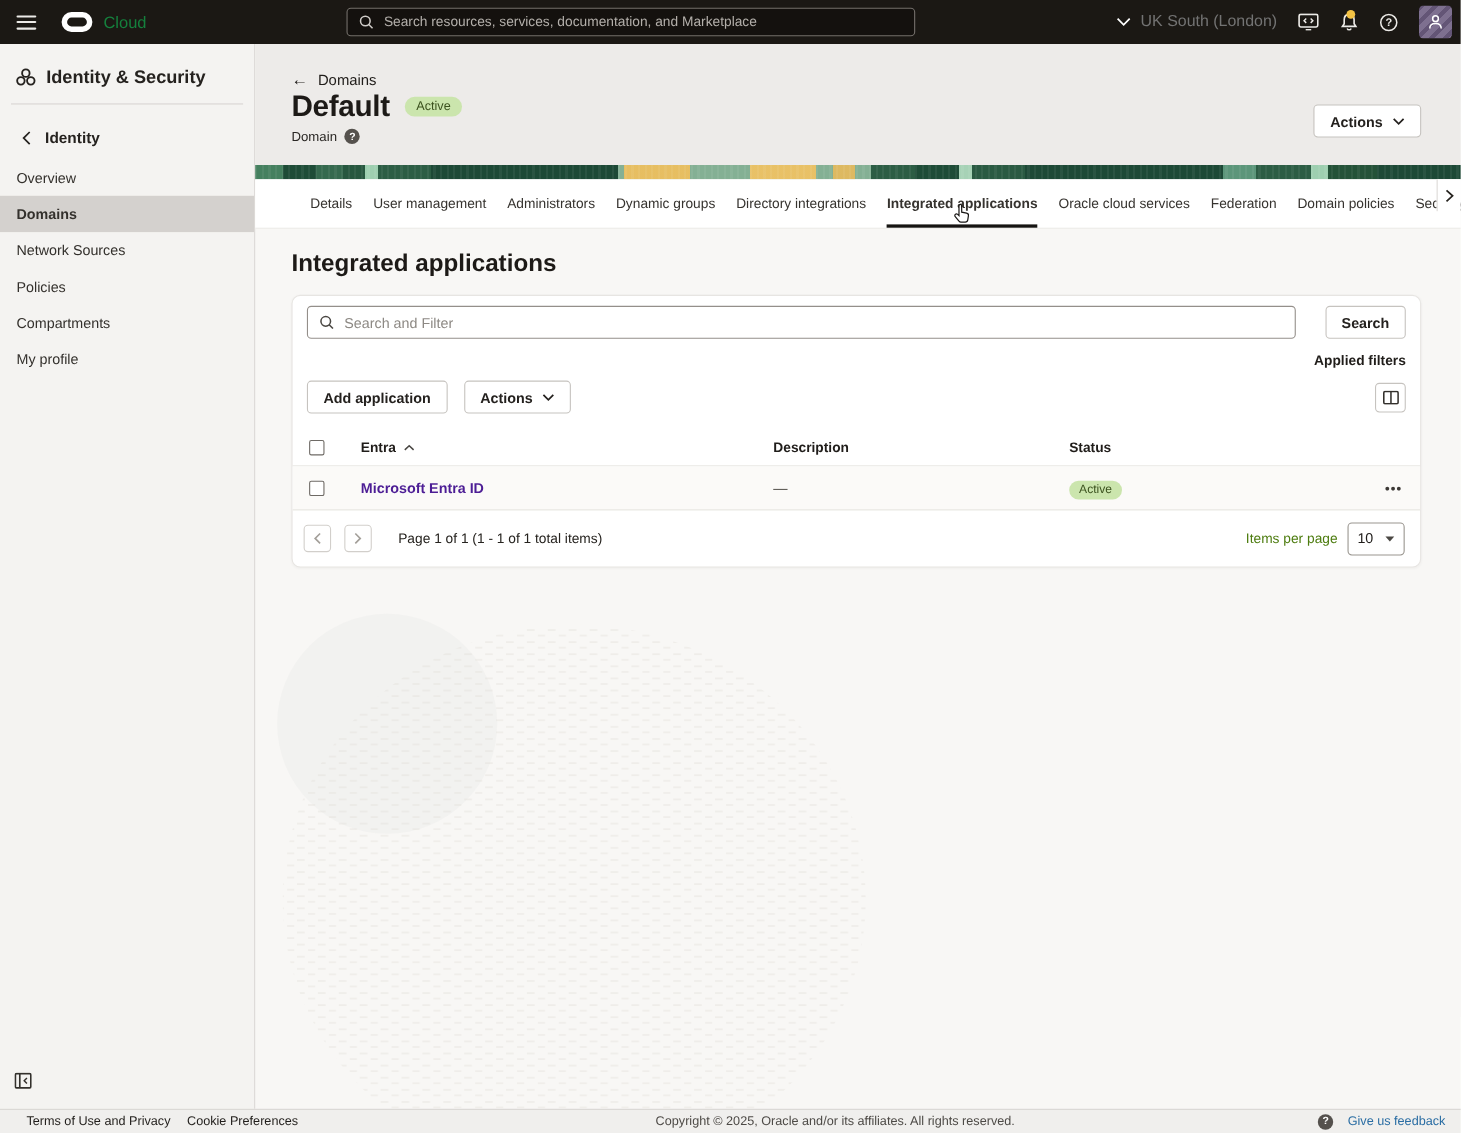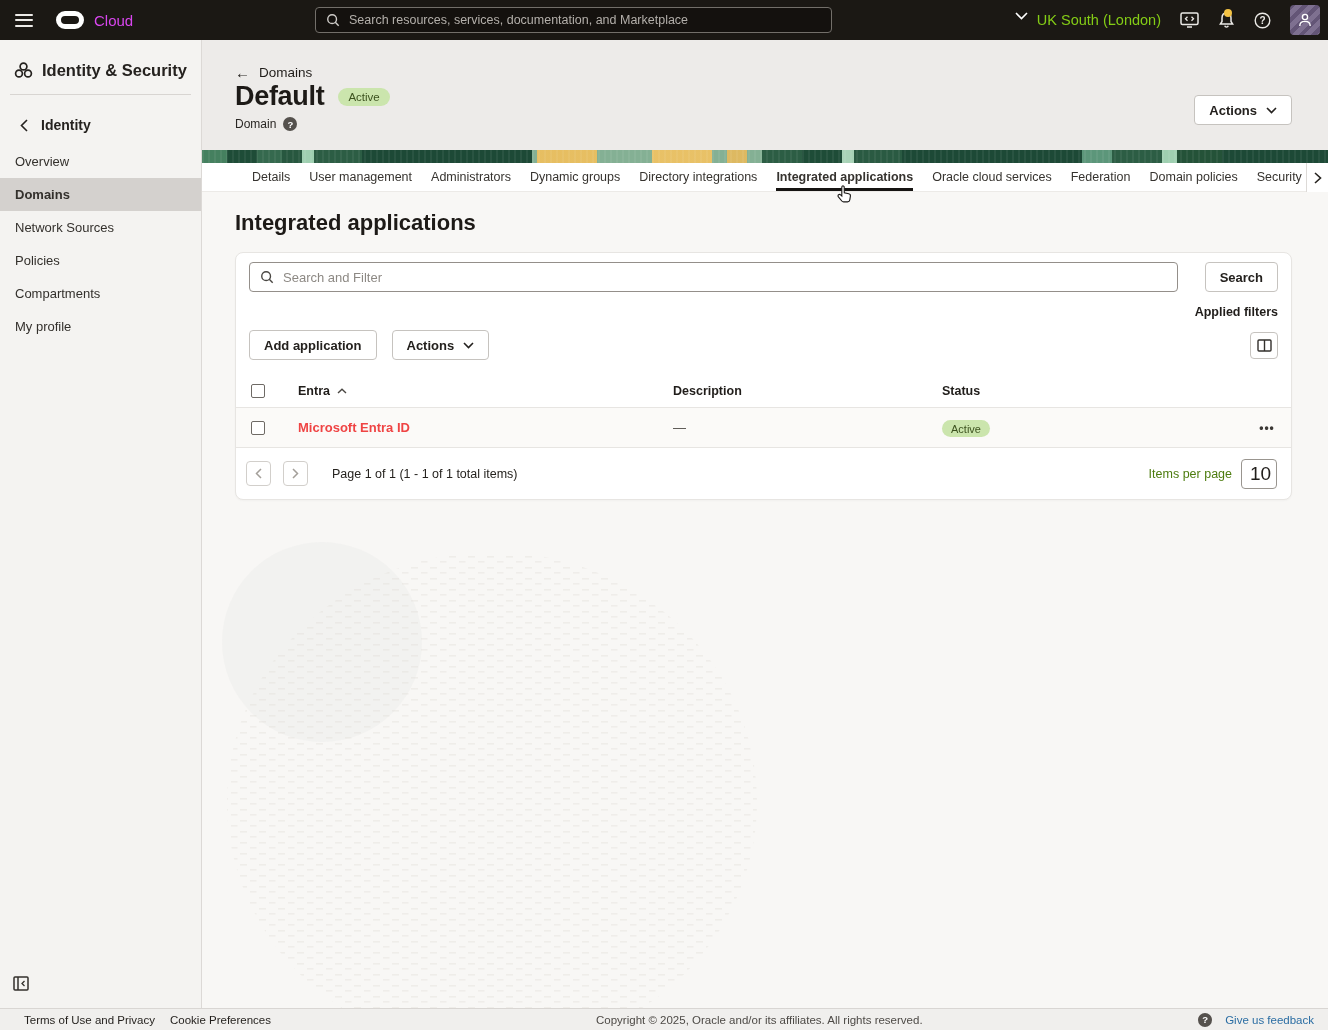--- a/index.html
+++ b/index.html
@@ -6,36 +6,36 @@
   html,body { width:1328px; height:1030px; }
   body { font-family:"Liberation Sans", sans-serif; color:#201d1a; background:#fff; overflow:hidden; }
   .app { display:flex; flex-direction:column; width:1328px; height:1030px; }
 
   
   .topbar { height:40px; background:#1b1814; display:flex; align-items:center; position:relative; flex:0 0 auto; }
   .hamburger { width:18px; height:13px; display:flex; flex-direction:column; justify-content:space-between; margin-left:15px; }
   .hamburger span { height:2px; background:#eceae7; border-radius:1px; }
   .brand { display:flex; align-items:center; margin-left:23px; gap:10px; }
   .o-logo { width:28px; height:18px; border:5px solid #fff; border-radius:9px; }
-  .brand-name { font-size:15px; color:#d946ef; }
+  .brand-name { font-size:15px; color:#15803d; }
   .gsearch { position:absolute; left:315px; top:7px; width:517px; height:26px; background:#14110e; border:1px solid #736f6a; border-radius:4px; display:flex; align-items:center; padding:0 10px; gap:9px; }
   .gsearch .ph { font-size:12.5px; color:#b3afaa; }
   .top-right { margin-left:auto; display:flex; align-items:center; gap:19px; padding-right:8px; }
-  .region { display:flex; align-items:flex-start; gap:9px; font-size:14.5px; color:#84cc16; }
+  .region { display:flex; align-items:center; gap:9px; font-size:14.5px; color:#737373; }
   .tb-icon { display:flex; align-items:center; justify-content:center; position:relative; }
   .avatar { width:30px; height:30px; border-radius:4px; background:#7e7090;
             background-image:repeating-linear-gradient(135deg, rgba(50,35,70,.35) 0 4px, transparent 4px 9px);
             display:flex; align-items:center; justify-content:center; }
   .bell-dot { position:absolute; top:-2px; left:6px; width:8px; height:8px; border-radius:50%; background:#f3c244; }
 
   
   .shell { flex:1; display:flex; min-height:0; }
 
   
-  .sidebar { width:202px; flex:0 0 auto; background:#f4f3f1; border-right:1px solid #dcd9d6; position:relative; }
+  .sidebar { width:232px; flex:0 0 auto; background:#f4f3f1; border-right:1px solid #dcd9d6; position:relative; }
   .sb-title { display:flex; align-items:center; gap:9px; padding:21px 14px 14px 14px; font-size:16.5px; font-weight:bold; color:#25221f; }
   .sb-divider { height:1px; background:#d8d5d2; margin:0 10px; }
   .sb-section { display:flex; align-items:center; gap:13px; padding:22px 14px 12px 20px; font-size:14px; font-weight:bold; color:#25221f; }
   .sb-item { font-size:13px; color:#33302c; height:33px; padding:0 14px 0 15px; display:flex; align-items:center; cursor:pointer; }
   .sb-item.active { background:#d4d1ce; font-weight:bold; }
   .sb-collapse { position:absolute; bottom:13px; left:13px; }
 
   
   .main { flex:1; display:flex; flex-direction:column; min-width:0; background:#f8f7f5; }
   .page-header { height:110px; background:#edebe9; padding:0 36px 0 33px; position:relative; flex:0 0 auto; }
@@ -51,21 +51,21 @@
 
   
   .banner { height:13px; flex:0 0 auto; position:relative;
     background-image:
       repeating-linear-gradient(90deg, rgba(255,255,255,.06) 0 2px, transparent 2px 6px),
       linear-gradient(90deg, transparent 0 335px, rgba(236,191,95,.95) 335px 395px, transparent 395px 450px, rgba(238,194,100,.95) 450px 510px, transparent 510px 525px, rgba(231,186,92,.9) 525px 545px, transparent 545px),
       linear-gradient(90deg, #45805f 0 25px, #1e4c37 25px 55px, #35694e 55px 80px, #27573f 80px 100px, #9ecfb0 100px 112px, #2c5d44 112px 160px, #1d4936 160px 330px, #84b094 330px 560px, #2c5d44 560px 600px, #1e4c37 600px 640px, #a7d2b6 640px 652px, #2a5a42 652px 700px, #1d4936 700px 880px, #5c967a 880px 910px, #2c5d44 910px 960px, #9ecfb0 960px 975px, #245238 975px 1020px, #1d4936 1020px 1126px);
   }
 
   
-  .tabs { height:29px; background:#fff; display:flex; align-items:stretch; padding-left:50px; gap:19px; flex:0 0 auto; border-bottom:1px solid #eceae7; position:relative; }
+  .tabs { height:45px; background:#fff; display:flex; align-items:stretch; padding-left:50px; gap:19px; flex:0 0 auto; border-bottom:1px solid #eceae7; position:relative; }
   .tab { font-size:12.5px; color:#36332f; display:flex; align-items:center; white-space:nowrap; cursor:pointer; border-bottom:3px solid transparent; padding-top:2px; }
   .tab.active { font-weight:bold; border-bottom-color:#161412; position:relative; }
   .tab.truncated { width:9px; overflow:hidden; flex:0 0 auto; }
   .tabs-more { position:absolute; right:0; top:0; height:29px; width:22px; background:#fff; border-left:1px solid #dddad7; display:flex; align-items:center; justify-content:center; cursor:pointer; }
   .cursor-hand { position:absolute; left:44%; top:22px; z-index:5; }
 
   
   .content { flex:1; position:relative; padding:0 36px 0 33px; overflow:hidden; }
   .watermark { position:absolute; left:0; top:0; pointer-events:none; }
   .content-heading { font-size:22px; font-weight:bold; color:#1d1a17; margin-top:18px; position:relative; }
@@ -78,31 +78,31 @@
   .card-btn-row { display:flex; align-items:center; margin:11px 13px 0 13px; gap:15px; }
   .col-manager { margin-left:auto; width:28px; height:27px; border:1px solid #c6c3bf; border-radius:4px; background:#fff; display:flex; align-items:center; justify-content:center; cursor:pointer; }
 
   .tbl { margin-top:15px; }
   .tbl-grid { display:grid; grid-template-columns:44px 393px 269px 1fr 48px; align-items:center; }
   .tbl-head { height:33px; font-size:12.5px; font-weight:bold; border-bottom:1px solid #e7e5e2; }
   .tbl-row { height:40px; background:#fbfaf8; border-bottom:1px solid #e7e5e2; font-size:13px; }
   .cell-check { display:flex; justify-content:center; }
   .checkbox { width:14px; height:14px; border:1px solid #6e6a65; border-radius:2px; background:#fff; cursor:pointer; }
   .cell-name { padding-left:18px; display:flex; align-items:center; gap:7px; }
-  .link { color:#ef4444; font-weight:bold; cursor:pointer;text-align:right; }
+  .link { color:#4c1d95; font-weight:bold; cursor:pointer;text-align:right; }
   .dash { color:#4a4743; }
   .row-badge { background:#cbe5ad; color:#3c521f; font-size:11px; border-radius:9px; padding:2.5px 9px; width:max-content; }
   .dots { letter-spacing:1px; font-weight:bold; font-size:12px; color:#3c3936; text-align:center; cursor:pointer; }
 
   .pagination { display:flex; align-items:center; height:51px; padding:0 14px 0 10px; }
   .pg-btn { width:25px; height:25px; border:1px solid #d2cfcb; border-radius:4px; background:#fff; display:flex; align-items:center; justify-content:center; margin-right:12px; cursor:pointer; }
   .pg-text { font-size:12.5px; color:#26231f; margin-left:12px; }
   .pg-right { margin-left:auto; display:flex; align-items:center; gap:9px; }
   .pg-label { font-size:12.5px; color:#4d7c0f; }
-  .pg-select { width:36px; height:30px; border:1px solid #99958f; border-radius:4px; background:#fff; display:flex; align-items:center; padding:0 8px; font-size:19px; justify-content:space-between; cursor:pointer; }
+  .pg-select { width:52px; height:30px; border:1px solid #99958f; border-radius:4px; background:#fff; display:flex; align-items:center; padding:0 8px; font-size:13px; justify-content:space-between; cursor:pointer; }
 
   
   .footer { height:22px; flex:0 0 auto; background:#f0efed; border-top:1px solid #d9d6d3; display:flex; align-items:center; font-size:11.5px; position:relative; }
   .foot-link { color:#211e1b; margin-left:24px; cursor:pointer; }
   .foot-link + .foot-link { margin-left:15px; }
   .foot-copy { position:absolute; left:596px; color:#4d4a46; }
   .foot-right { margin-left:auto; display:flex; align-items:center; gap:13px; padding-right:14px; }
   .foot-help { width:14px; height:14px; border-radius:50%; background:#55514d; color:#fff; font-size:9.5px; font-weight:bold; display:flex; align-items:center; justify-content:center; }
   .foot-feedback { color:#2a6da3; cursor:pointer; }
 </style>

